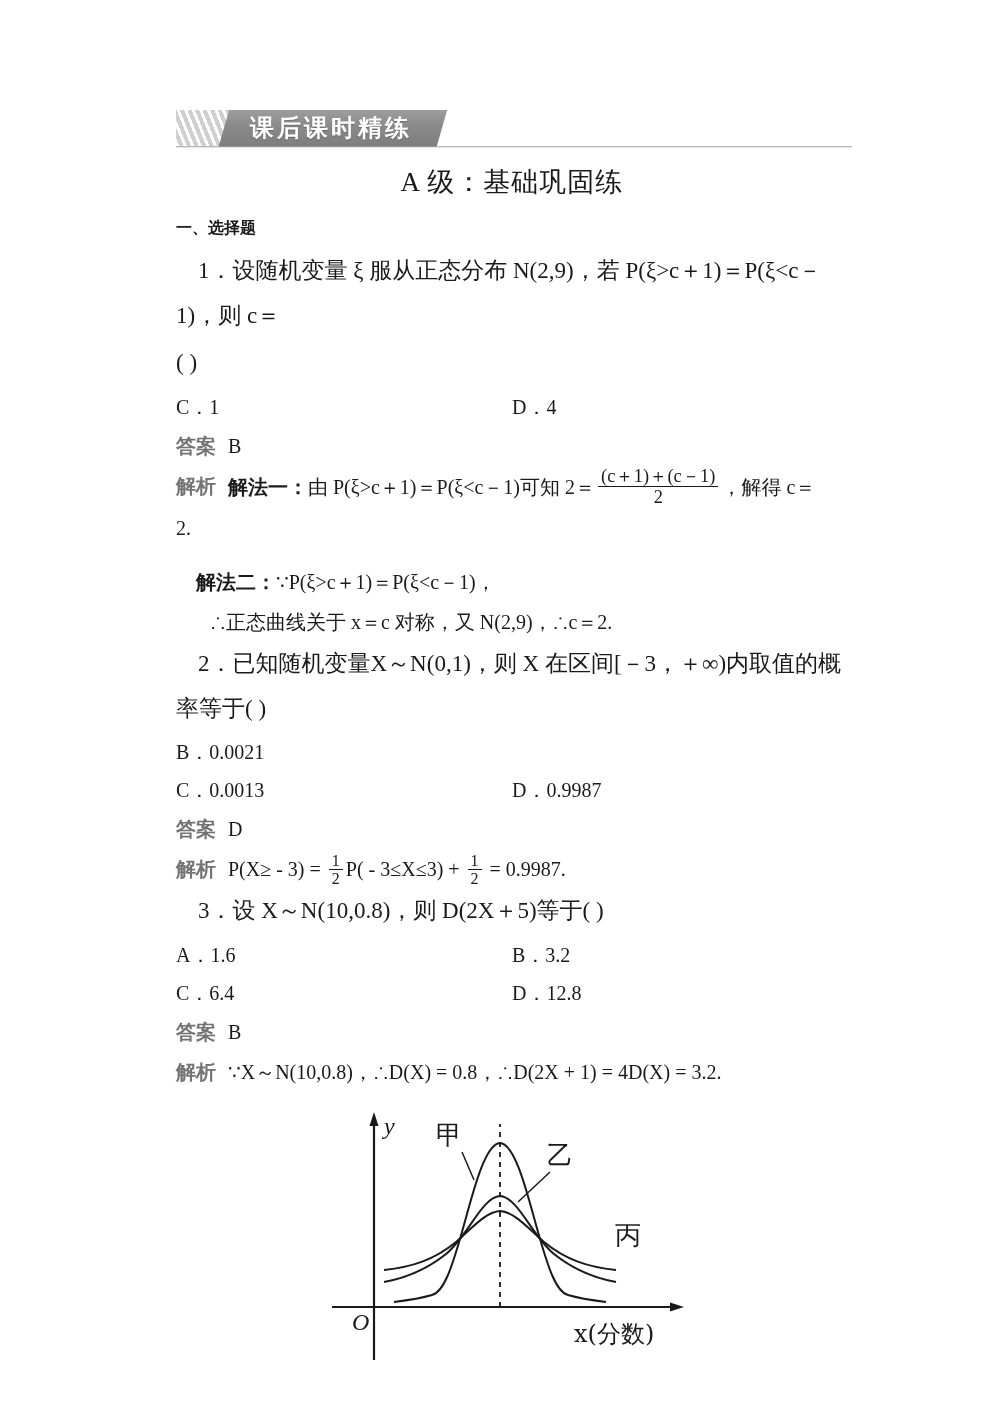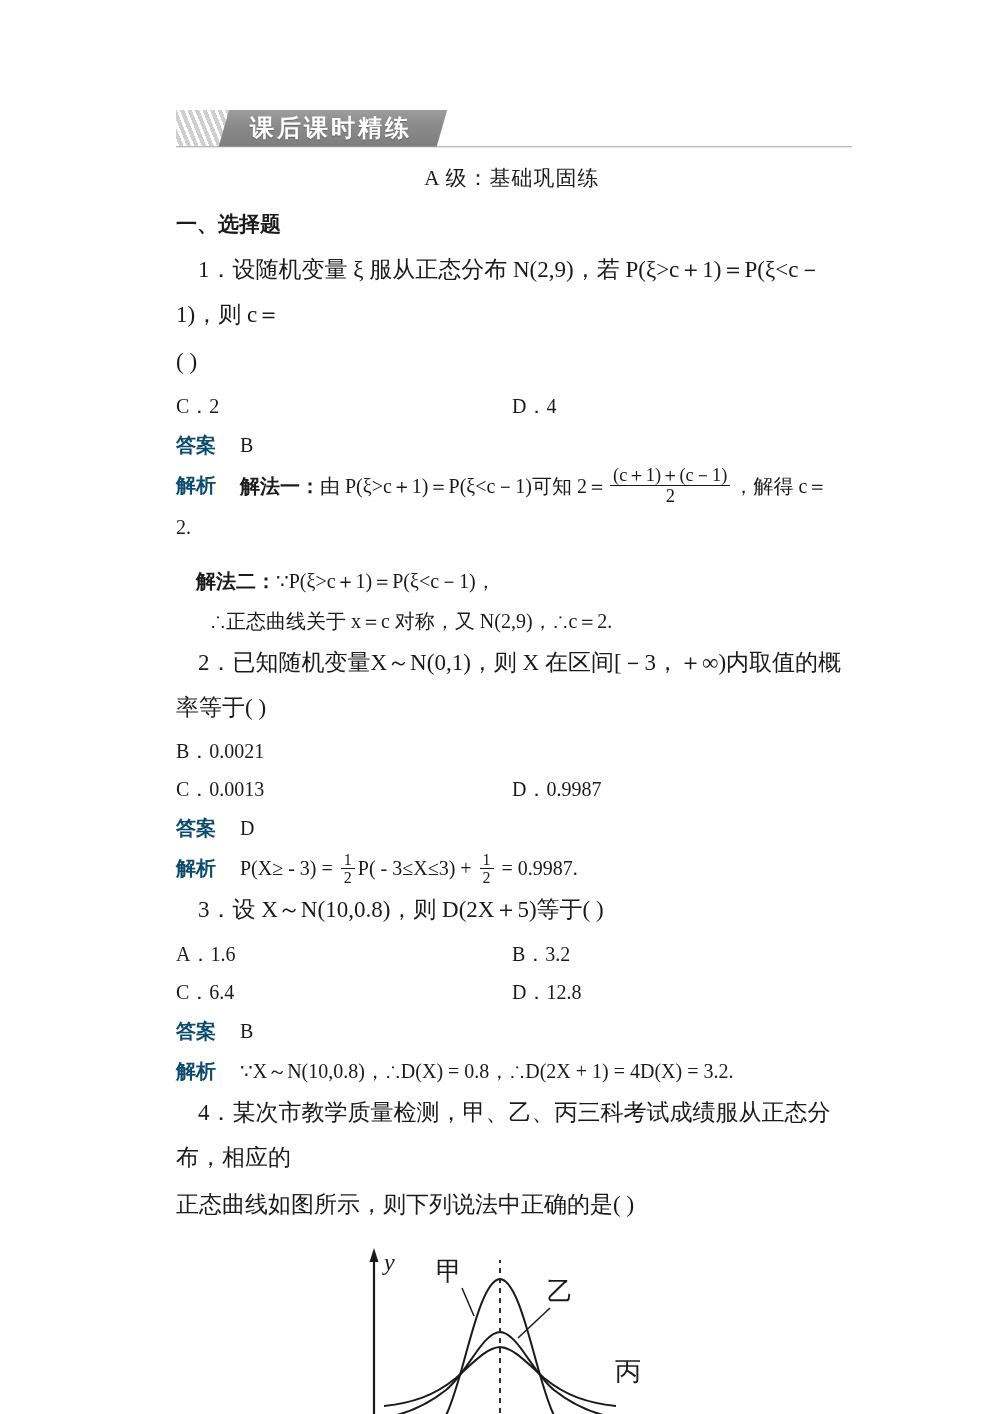--- a/index.html
+++ b/index.html
@@ -74,26 +74,26 @@
     position: absolute;
     left: 236px; top: 6px;
     width: 26px; height: 36px;
     background: linear-gradient(to bottom, #d8d8d8, #c2c2c2);
     transform: skewX(-16deg);
   }
 
   
   .level-title {
     text-align: center;
-    font-size: 21px;
+    font-size: 27px;
     margin: 12px 0 18px 0;
     letter-spacing: 1px;
   }
   .section-head {
-    font-size: 21px;
+    font-size: 16px;
     font-weight: bold;
     margin: 6px 0 10px 0;
   }
   .qline {
     font-size: 23px;
     line-height: 1.95;
     margin: 0 0 2px 0;
     text-indent: 0;
   }
   .qline.indent {
@@ -104,23 +104,23 @@
     font-size: 20px;
     line-height: 1.9;
   }
   .opts > div { width: 50%; }
   .ansline {
     font-size: 20px;
     line-height: 2.0;
     margin: 0;
   }
   .lab {
-    color: #0c4a6e;
+    color: #737373;
     font-weight: bold;
-    margin-right: 24px;
+    margin-right: 12px;
     font-family: "DejaVu Serif", "Liberation Serif", serif;
   }
   .bold { font-weight: bold; }
   i, .it {
     font-family: "Liberation Serif", "DejaVu Serif", serif;
   }
   .frac {
     display: inline-block;
     vertical-align: -0.55em;
     text-align: center;
@@ -161,21 +161,21 @@
     </div>
 
     <div class="level-title">A 级：基础巩固练</div>
 
     <div class="section-head">一、选择题</div>
 
     <div>
       <div class="qline indent">1．设随机变量 ξ 服从正态分布 N(2,9)，若 P(ξ&gt;c＋1)＝P(ξ&lt;c－1)，则 c＝</div>
       <div class="qline">(    )</div>
       <div class="opts">
-        <div>C．2</div>
+        <div>C．1</div>
         <div>D．4</div>
       </div>
       <div class="ansline">
         <span class="lab">答案</span><span>B</span>
       </div>
       <div class="ansline">
         <span class="lab">解析</span><span class="bold">解法一：</span><span>由 P(ξ&gt;c＋1)＝P(ξ&lt;c－1)可知 2＝</span><span class="frac"><span class="num it">(c＋1)＋(c－1)</span><span class="den">2</span></span><span>，解得 c＝</span>
       </div>
       <div class="ansline">2.</div>
       <div class="ansline" style="margin-top:14px">
@@ -214,24 +214,20 @@
         <div>D．12.8</div>
       </div>
       <div class="ansline">
         <span class="lab">答案</span><span>B</span>
       </div>
       <div class="ansline">
         <span class="lab">解析</span><span class="it">∵X～N(10,0.8)，∴D(X) = 0.8，∴D(2X + 1) = 4D(X) = 3.2.</span>
       </div>
     </div>
 
-    <div>
-      <div class="qline indent">4．某次市教学质量检测，甲、乙、丙三科考试成绩服从正态分布，相应的</div>
-      <div class="qline">正态曲线如图所示，则下列说法中正确的是(    )</div>
-    </div>
 
     <div class="figwrap">
       <svg class="fig" width="380" height="270" viewBox="0 0 380 270">
 
         <g>
           <line x1="52" y1="258" x2="52" y2="20" stroke="#1a1a1a" stroke-width="2.2"></line>
           <polygon points="52,10 47.5,24 56.5,24" fill="#1a1a1a"></polygon>
         </g>
 
         <g>

